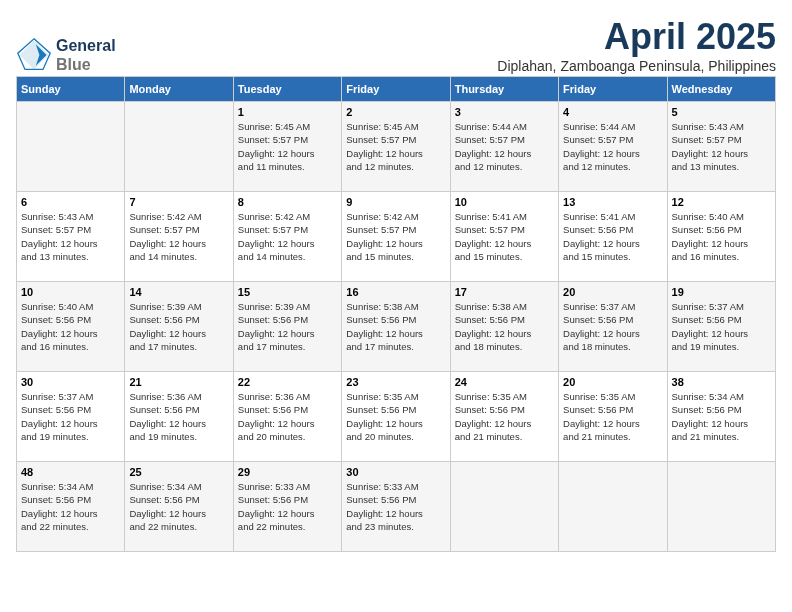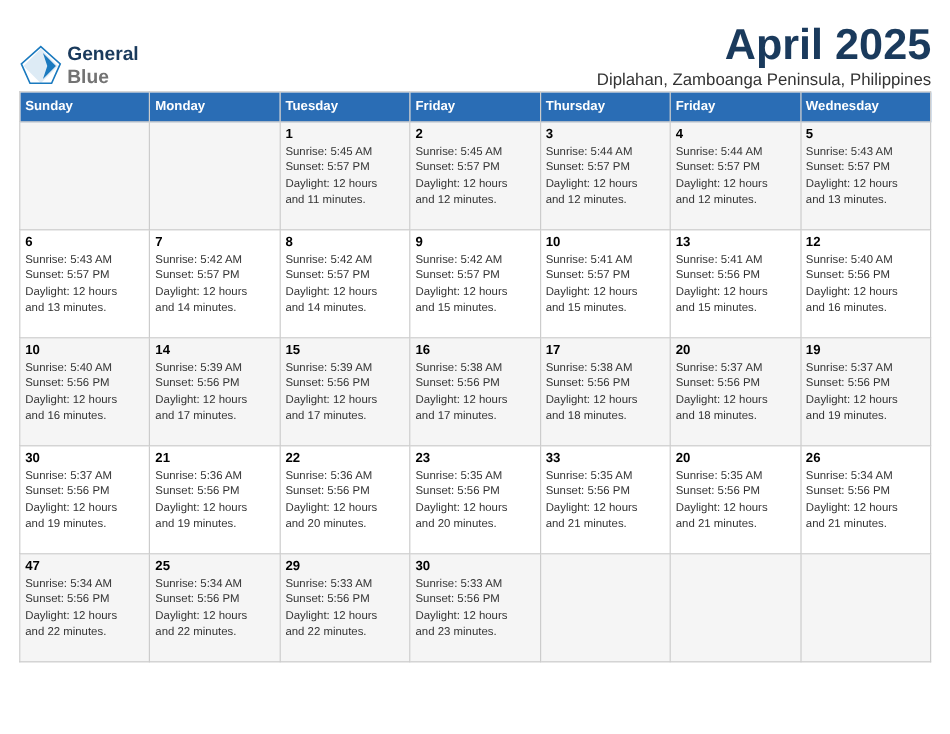--- a/index.html
+++ b/index.html
@@ -282,44 +282,44 @@
 and 20 minutes.</div>
         </td>
         <td>
           <div class="day-number">23</div>
           <div class="day-info" style="white-space: pre-line;">Sunrise: 5:35 AM
 Sunset: 5:56 PM
 Daylight: 12 hours
 and 20 minutes.</div>
         </td>
         <td>
-          <div class="day-number">33</div>
+          <div class="day-number">24</div>
           <div class="day-info" style="white-space: pre-line;">Sunrise: 5:35 AM
 Sunset: 5:56 PM
 Daylight: 12 hours
 and 21 minutes.</div>
         </td>
         <td>
           <div class="day-number">20</div>
           <div class="day-info" style="white-space: pre-line;">Sunrise: 5:35 AM
 Sunset: 5:56 PM
 Daylight: 12 hours
 and 21 minutes.</div>
         </td>
         <td>
-          <div class="day-number">26</div>
+          <div class="day-number">38</div>
           <div class="day-info" style="white-space: pre-line;">Sunrise: 5:34 AM
 Sunset: 5:56 PM
 Daylight: 12 hours
 and 21 minutes.</div>
         </td>
       </tr>
       <tr>
         <td>
-          <div class="day-number">47</div>
+          <div class="day-number">48</div>
           <div class="day-info" style="white-space: pre-line;">Sunrise: 5:34 AM
 Sunset: 5:56 PM
 Daylight: 12 hours
 and 22 minutes.</div>
         </td>
         <td>
           <div class="day-number">25</div>
           <div class="day-info" style="white-space: pre-line;">Sunrise: 5:34 AM
 Sunset: 5:56 PM
 Daylight: 12 hours

